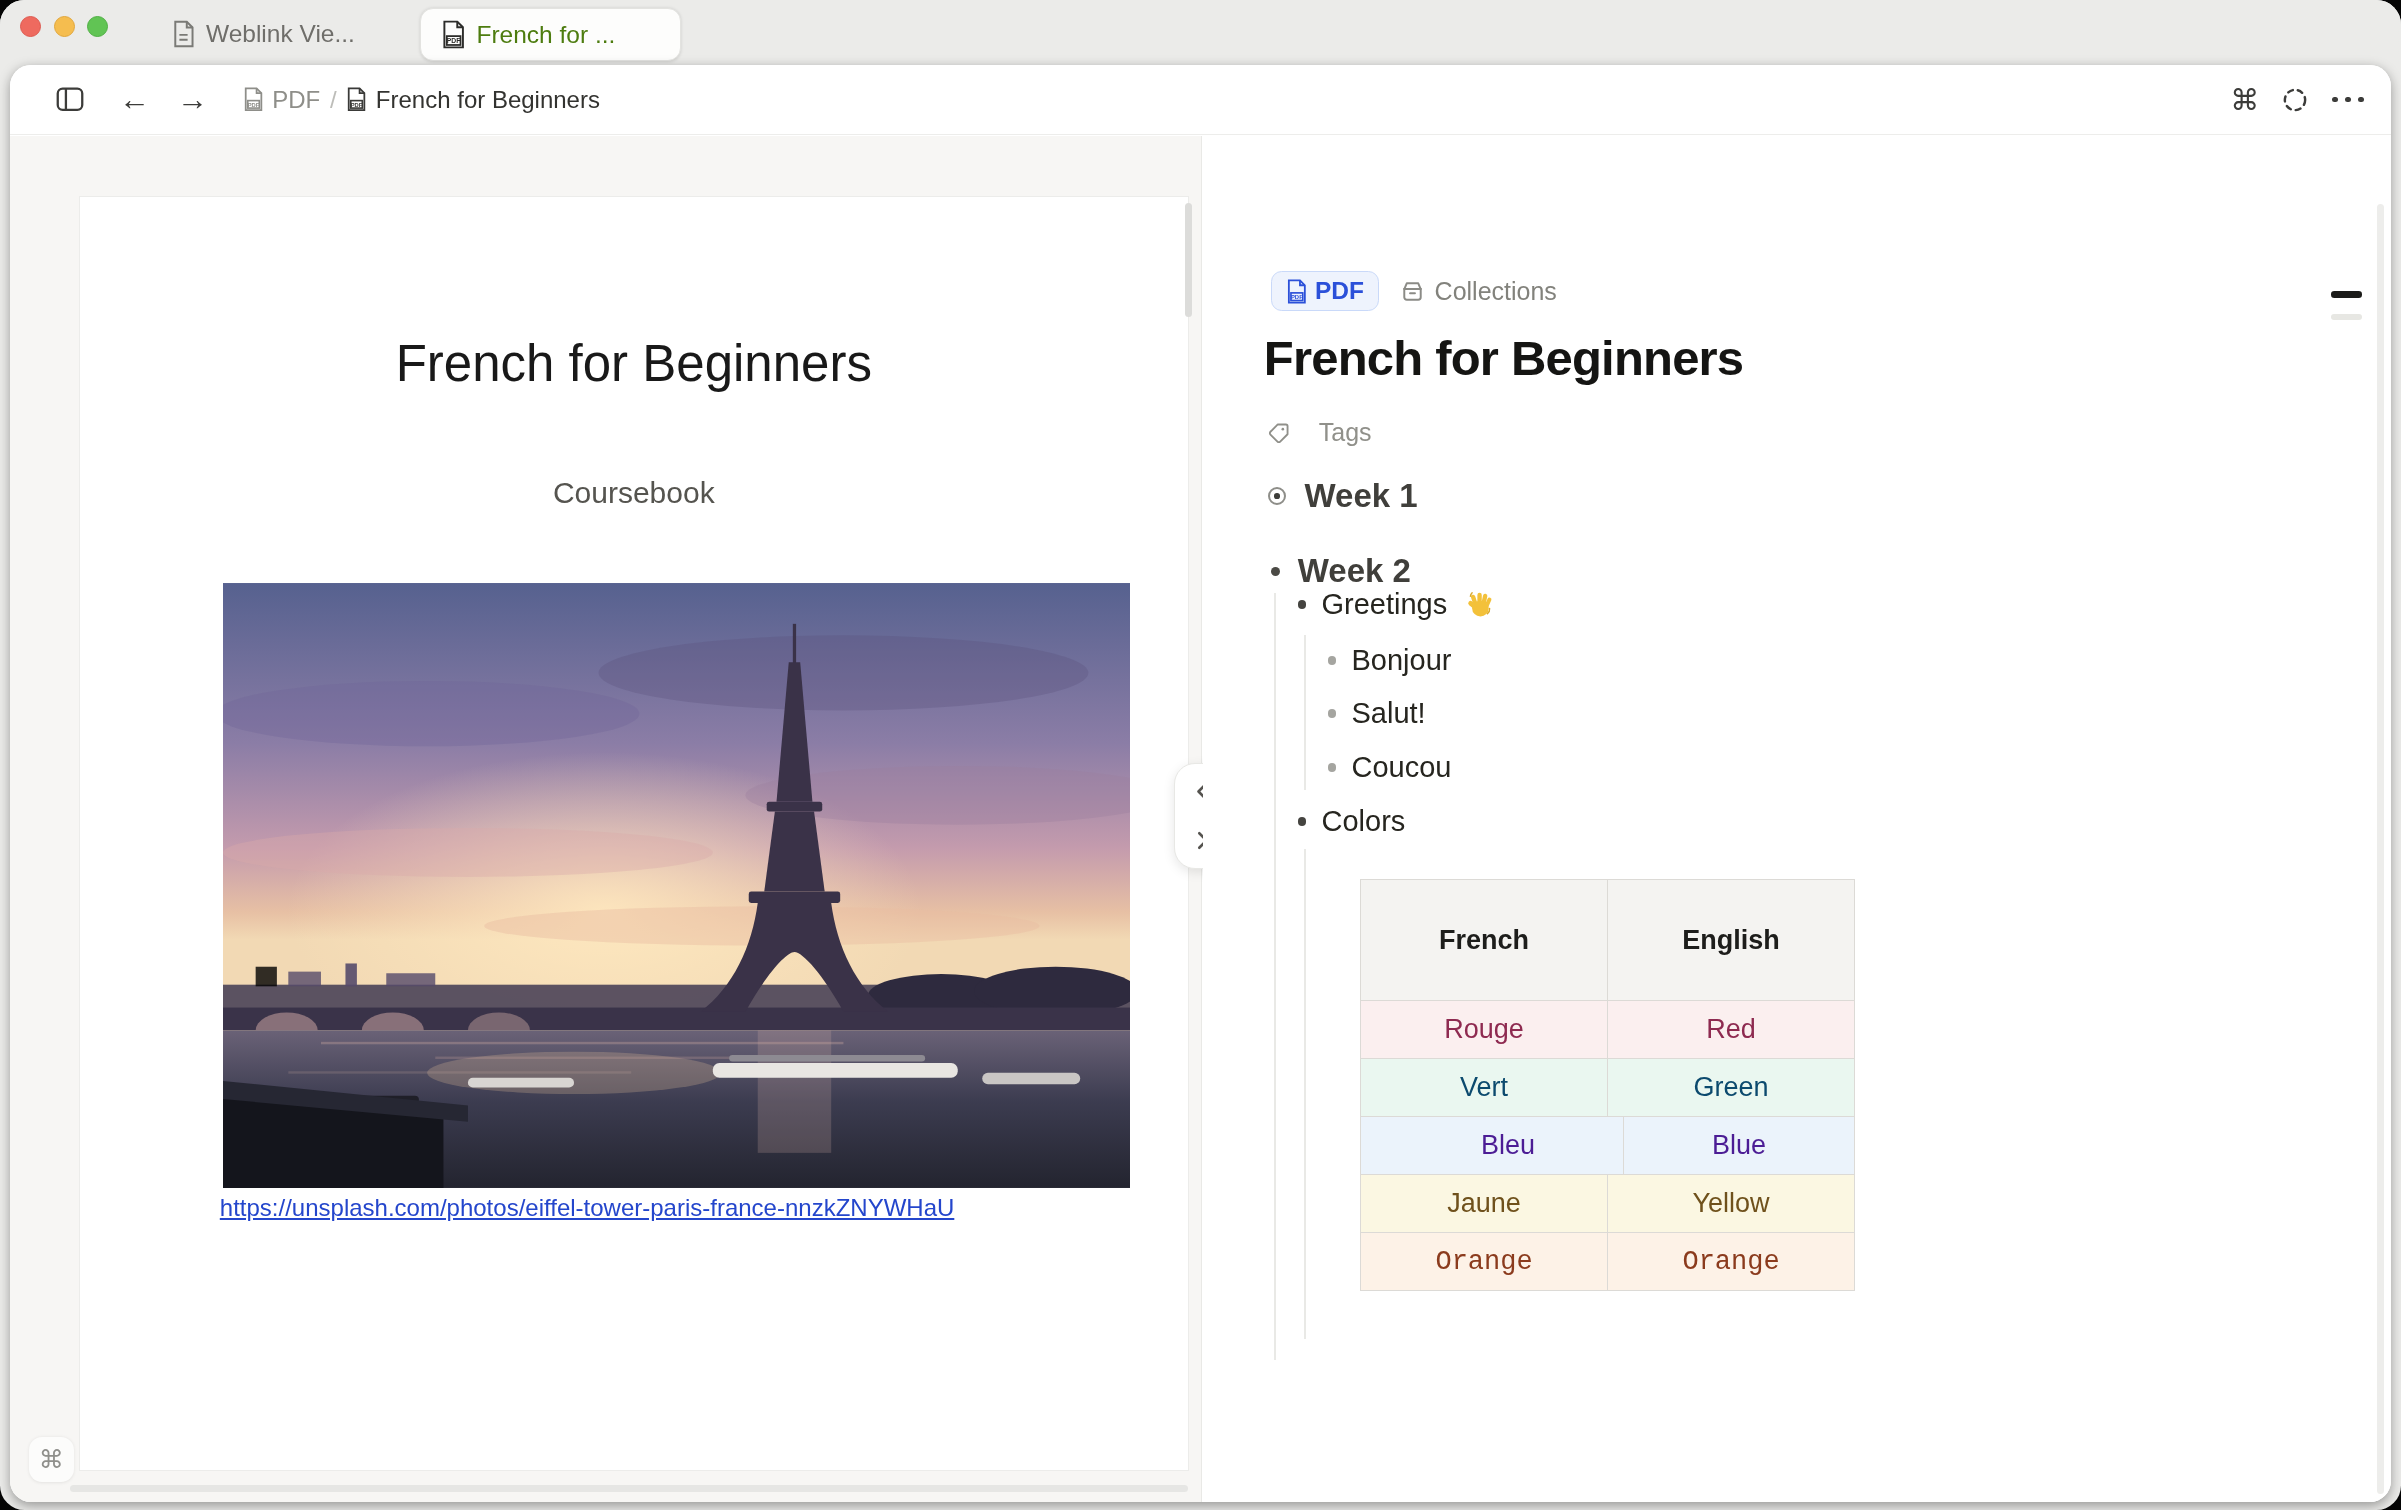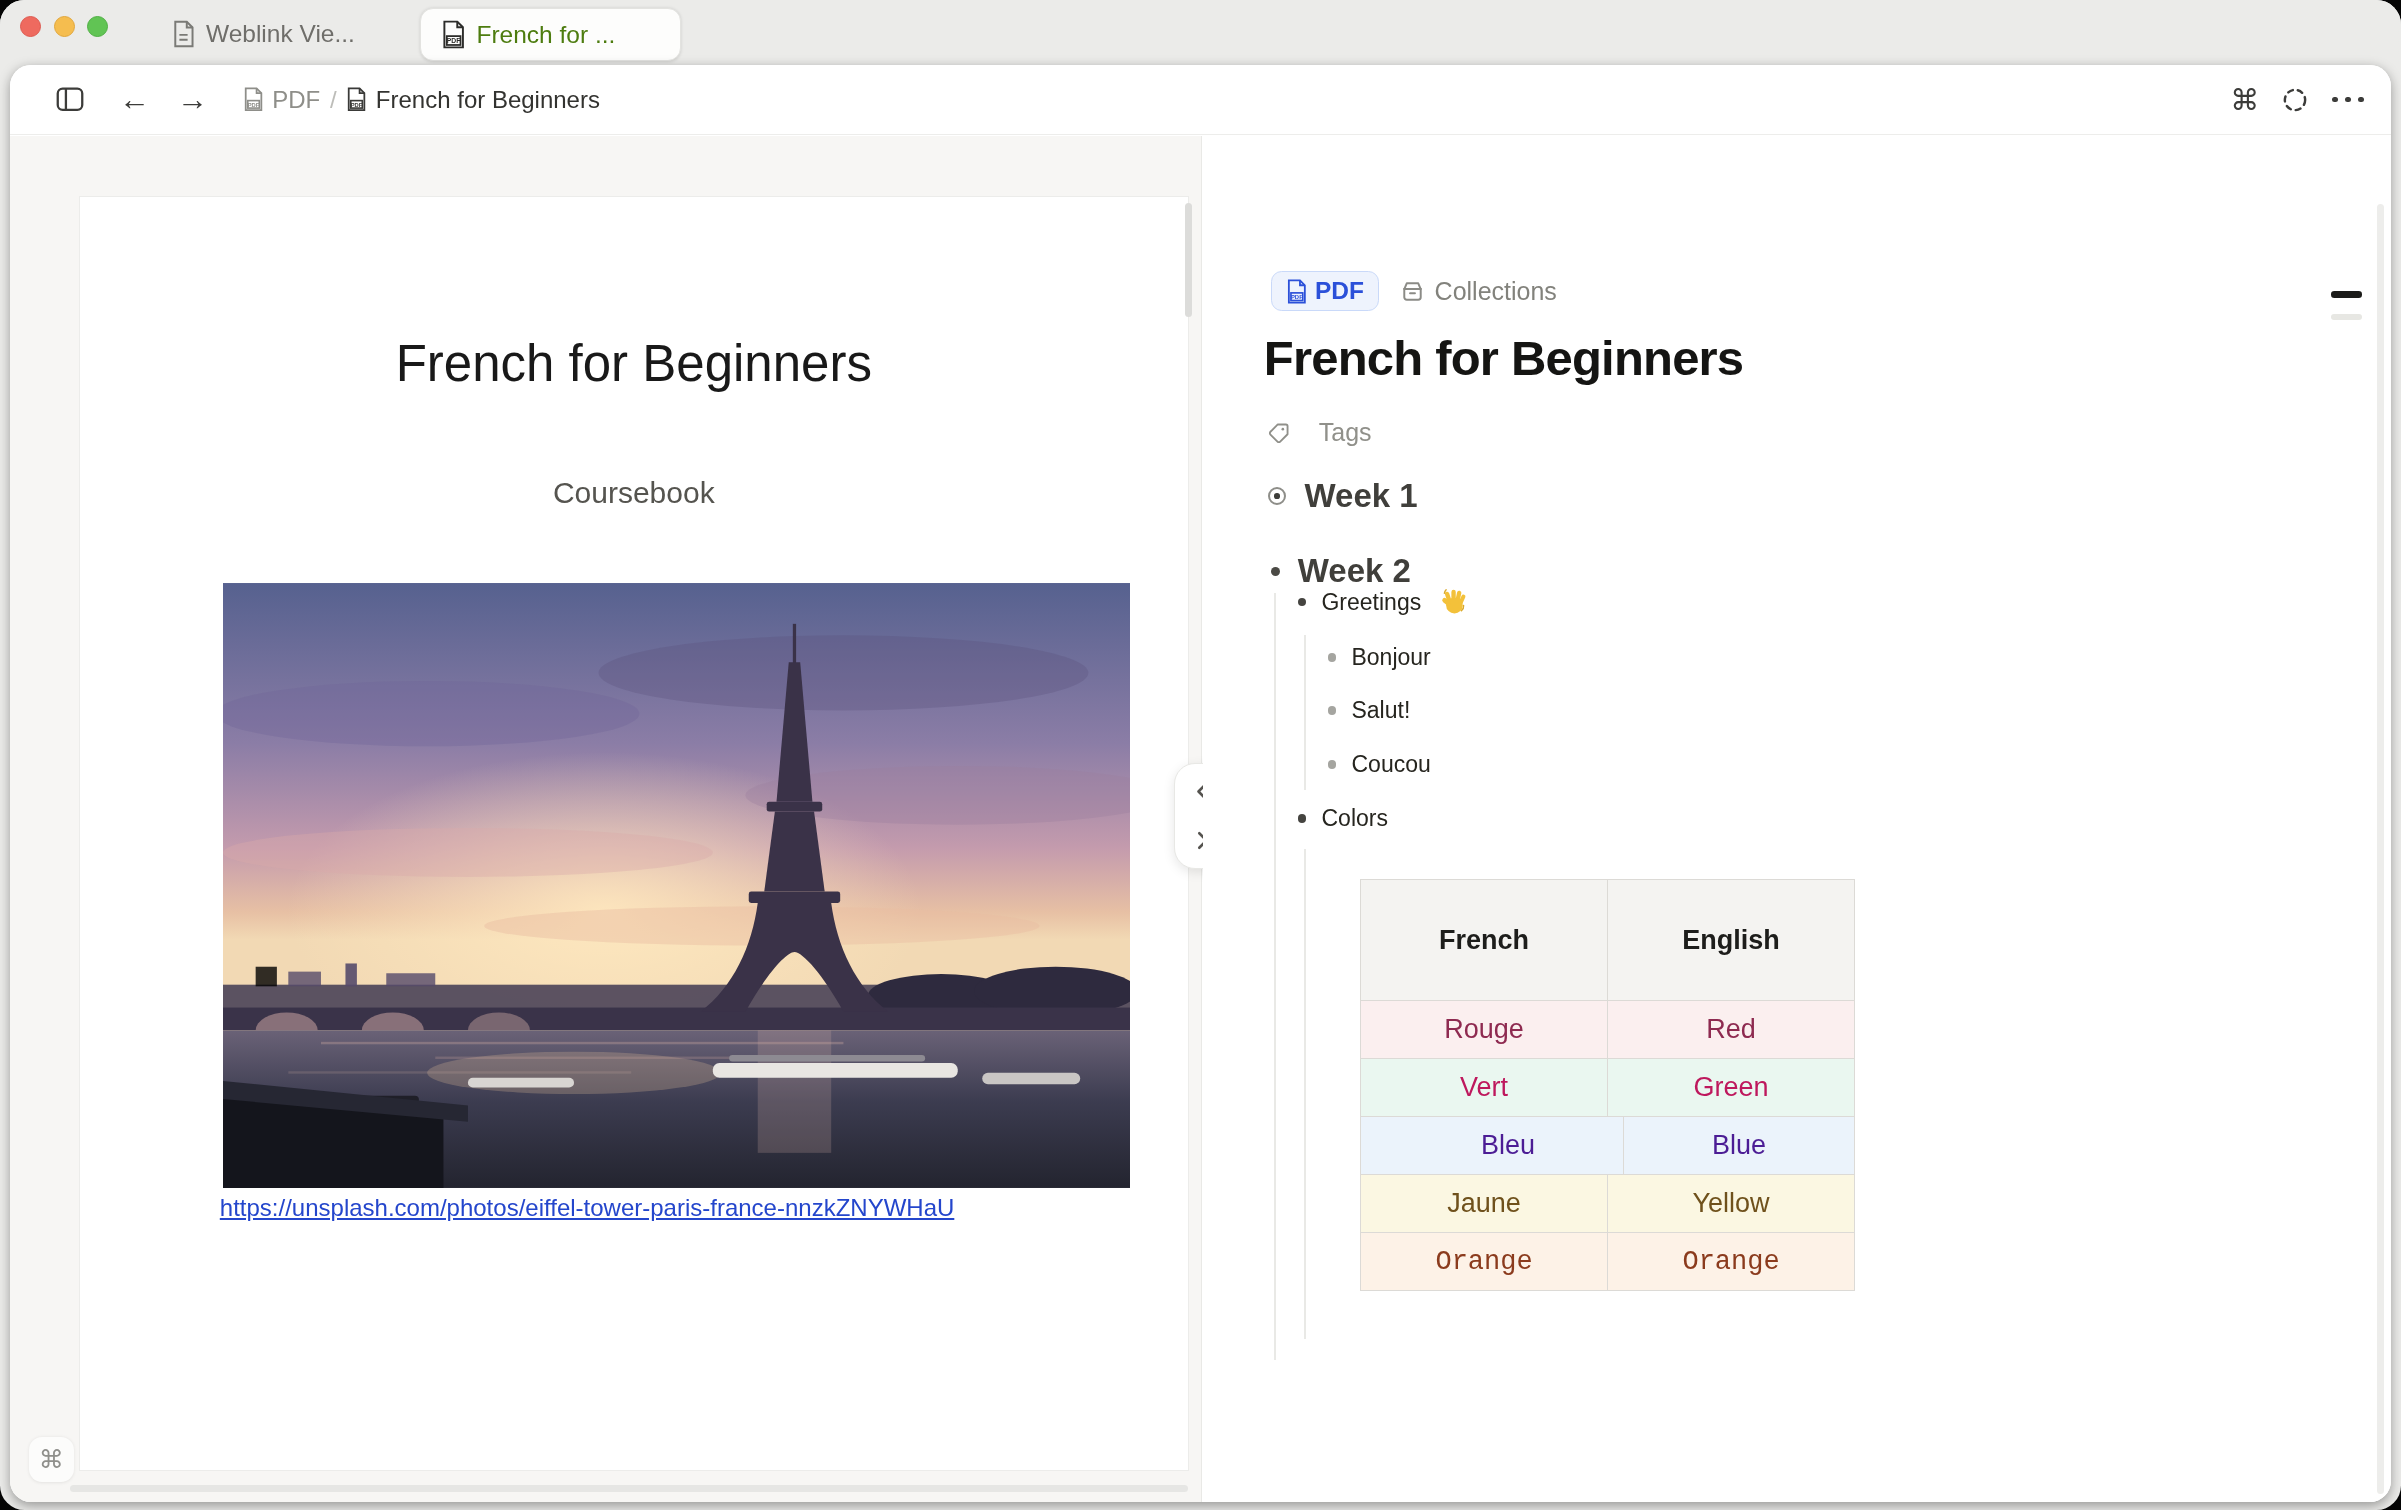--- a/index.html
+++ b/index.html
@@ -61,21 +61,21 @@
   
   .badge-row{position:absolute;left:68px;top:135px;display:flex;align-items:center;}
   .pdf-badge{display:inline-flex;align-items:center;gap:8.2px;height:38px;padding:0 14px;border-radius:10.6px;
              background:#eef3fd;border:1.6px solid #c9d9f9;color:#2b50d9;font-size:24.5px;font-weight:bold;}
   .collections{display:inline-flex;align-items:center;gap:10.6px;margin-left:22px;color:#82827c;font-size:25px;}
   .note-title{position:absolute;left:61px;top:194px;font-size:49px;font-weight:bold;letter-spacing:-0.8px;color:#151513;}
   .tags-row{position:absolute;left:65px;top:282px;display:flex;align-items:center;gap:29px;color:#90908a;font-size:25px;}
 
   .li{position:absolute;display:flex;align-items:center;}
   .li-heading{gap:18px;font-size:33px;font-weight:bold;color:#403f3b;}
-  .li-item{gap:15.5px;font-size:23px;color:#26251f;}
+  .li-item{gap:15.5px;font-size:29px;color:#26251f;}
   .dot{border-radius:50%;flex:0 0 auto;}
   .dot-dark-lg{width:9px;height:9px;background:#4b4a45;}
   .dot-dark{width:8.2px;height:8.2px;background:#454440;}
   .dot-gray{width:8.2px;height:8.2px;background:#a5a5a0;}
   .ring{width:14.7px;height:14.7px;border:2px solid #8e8e89;border-radius:50%;display:flex;align-items:center;justify-content:center;flex:0 0 auto;}
   .ring i{width:5.7px;height:5.7px;border-radius:50%;background:#3e3e3a;}
   .guide{position:absolute;width:2px;background:#e9e9e6;}
 
   
   .ctable{position:absolute;left:157px;top:743px;width:493px;border:1.6px solid #dcdad6;}
@@ -388,21 +388,21 @@
 
         <div class="ctable">
           <div class="trow thead-row">
             <div class="tcell">French</div>
             <div class="tcell">English</div>
           </div>
           <div class="trow tdata-row" style="background-color: rgb(251, 239, 239); color: rgb(142, 42, 80);">
             <div class="tcell">Rouge</div>
             <div class="tcell">Red</div>
           </div>
-          <div class="trow tdata-row" style="background-color: rgb(234, 247, 240); color: #be185d;">
+          <div class="trow tdata-row" style="background-color: rgb(234, 247, 240); color: #0c4a6e;">
             <div class="tcell">Vert</div>
             <div class="tcell">Green</div>
           </div>
           <div class="trow tdata-row" style="background-color: rgb(235, 243, 251); color: #4c1d95; padding-left: 32px;">
             <div class="tcell">Bleu</div>
             <div class="tcell">Blue</div>
           </div>
           <div class="trow tdata-row" style="background-color: rgb(251, 247, 226); color: rgb(111, 81, 28);">
             <div class="tcell">Jaune</div>
             <div class="tcell">Yellow</div>

